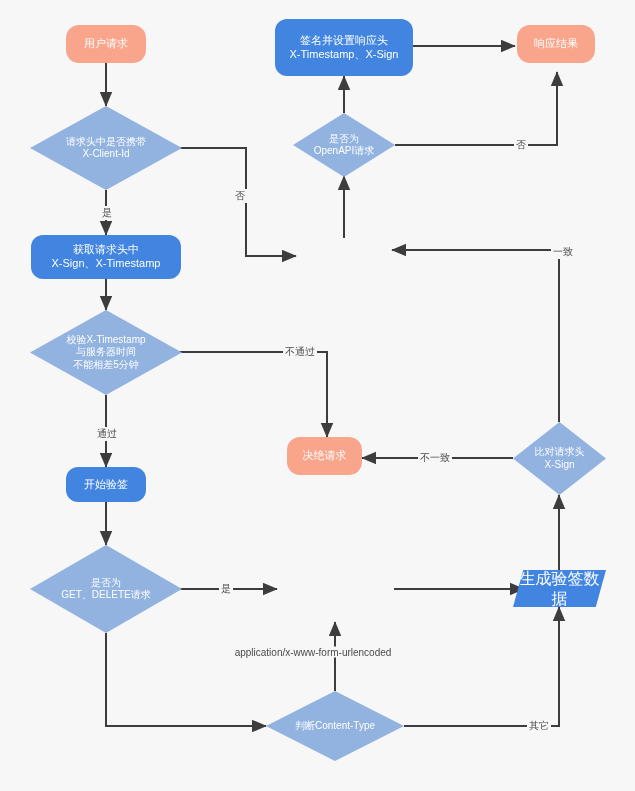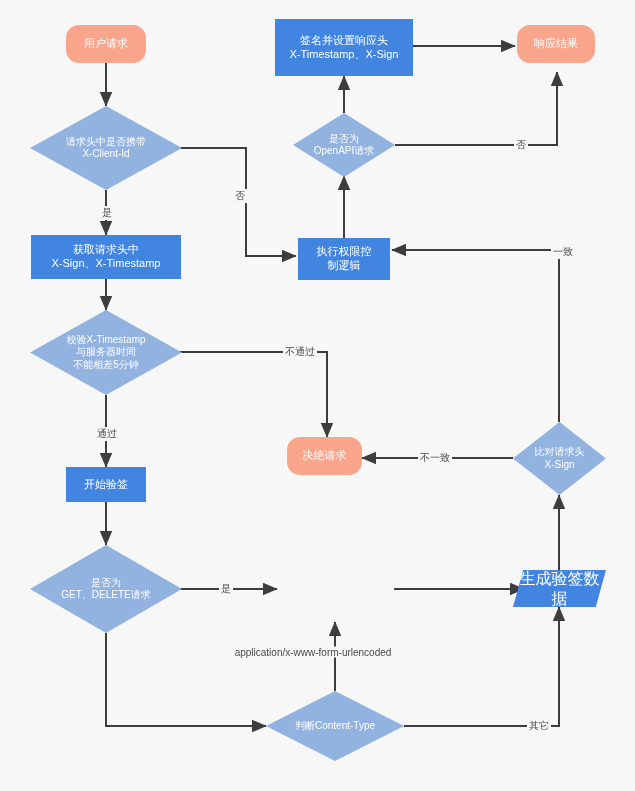--- a/index.html
+++ b/index.html
@@ -12,21 +12,21 @@
   #canvas{position:relative;width:635px;height:600px;}
   svg.edges{position:absolute;left:0;top:0;width:635px;height:791px;}
 
   .node{position:absolute;box-sizing:border-box;display:flex;align-items:center;justify-content:center;text-align:center;color:#ffffff;line-height:1.25;}
   .node .lbl{display:block;white-space:pre-line;padding:0 4px;}
 
   
   .term{background:#f9a58b;border-radius:13px;font-size:11px;}
 
   
-  .proc{background:#4285e0;font-size:11px;}
+  .proc{background:#4285e0;font-size:11px;border-radius:12px;}
 
   
   .data{background:#4285e0;font-size:16px;
         clip-path:polygon(11% 0%,100% 0%,89% 100%,0% 100%);}
 
   
   .dec{background:transparent;font-size:10px;}
   .dec .dshape{position:absolute;left:0;top:0;width:100%;height:100%;
         background:#92b2e0;clip-path:polygon(50% 0%,100% 50%,50% 100%,0% 50%);}
   .dec .lbl{position:relative;z-index:2;}
@@ -133,24 +133,20 @@
   <div class="node dec" style="left:513px;top:422px;width:93px;height:73px;">
     <div class="dshape"></div>
     <span class="lbl">比对请求头
 X-Sign</span>
   </div>
 
   <div class="node term" style="left:287px;top:437px;width:75px;height:38px;">
     <span class="lbl">决绝请求</span>
   </div>
 
-  <div class="node proc" style="left:298px;top:238px;width:92px;height:42px;">
-    <span class="lbl">执行权限控
-制逻辑</span>
-  </div>
 
   <div class="node dec" style="left:293px;top:113px;width:102px;height:64px;">
     <div class="dshape"></div>
     <span class="lbl">是否为
 OpenAPI请求</span>
   </div>
 
   <div class="node proc" style="left:275px;top:19px;width:138px;height:57px;">
     <span class="lbl">签名并设置响应头
 X-Timestamp、X-Sign</span>

